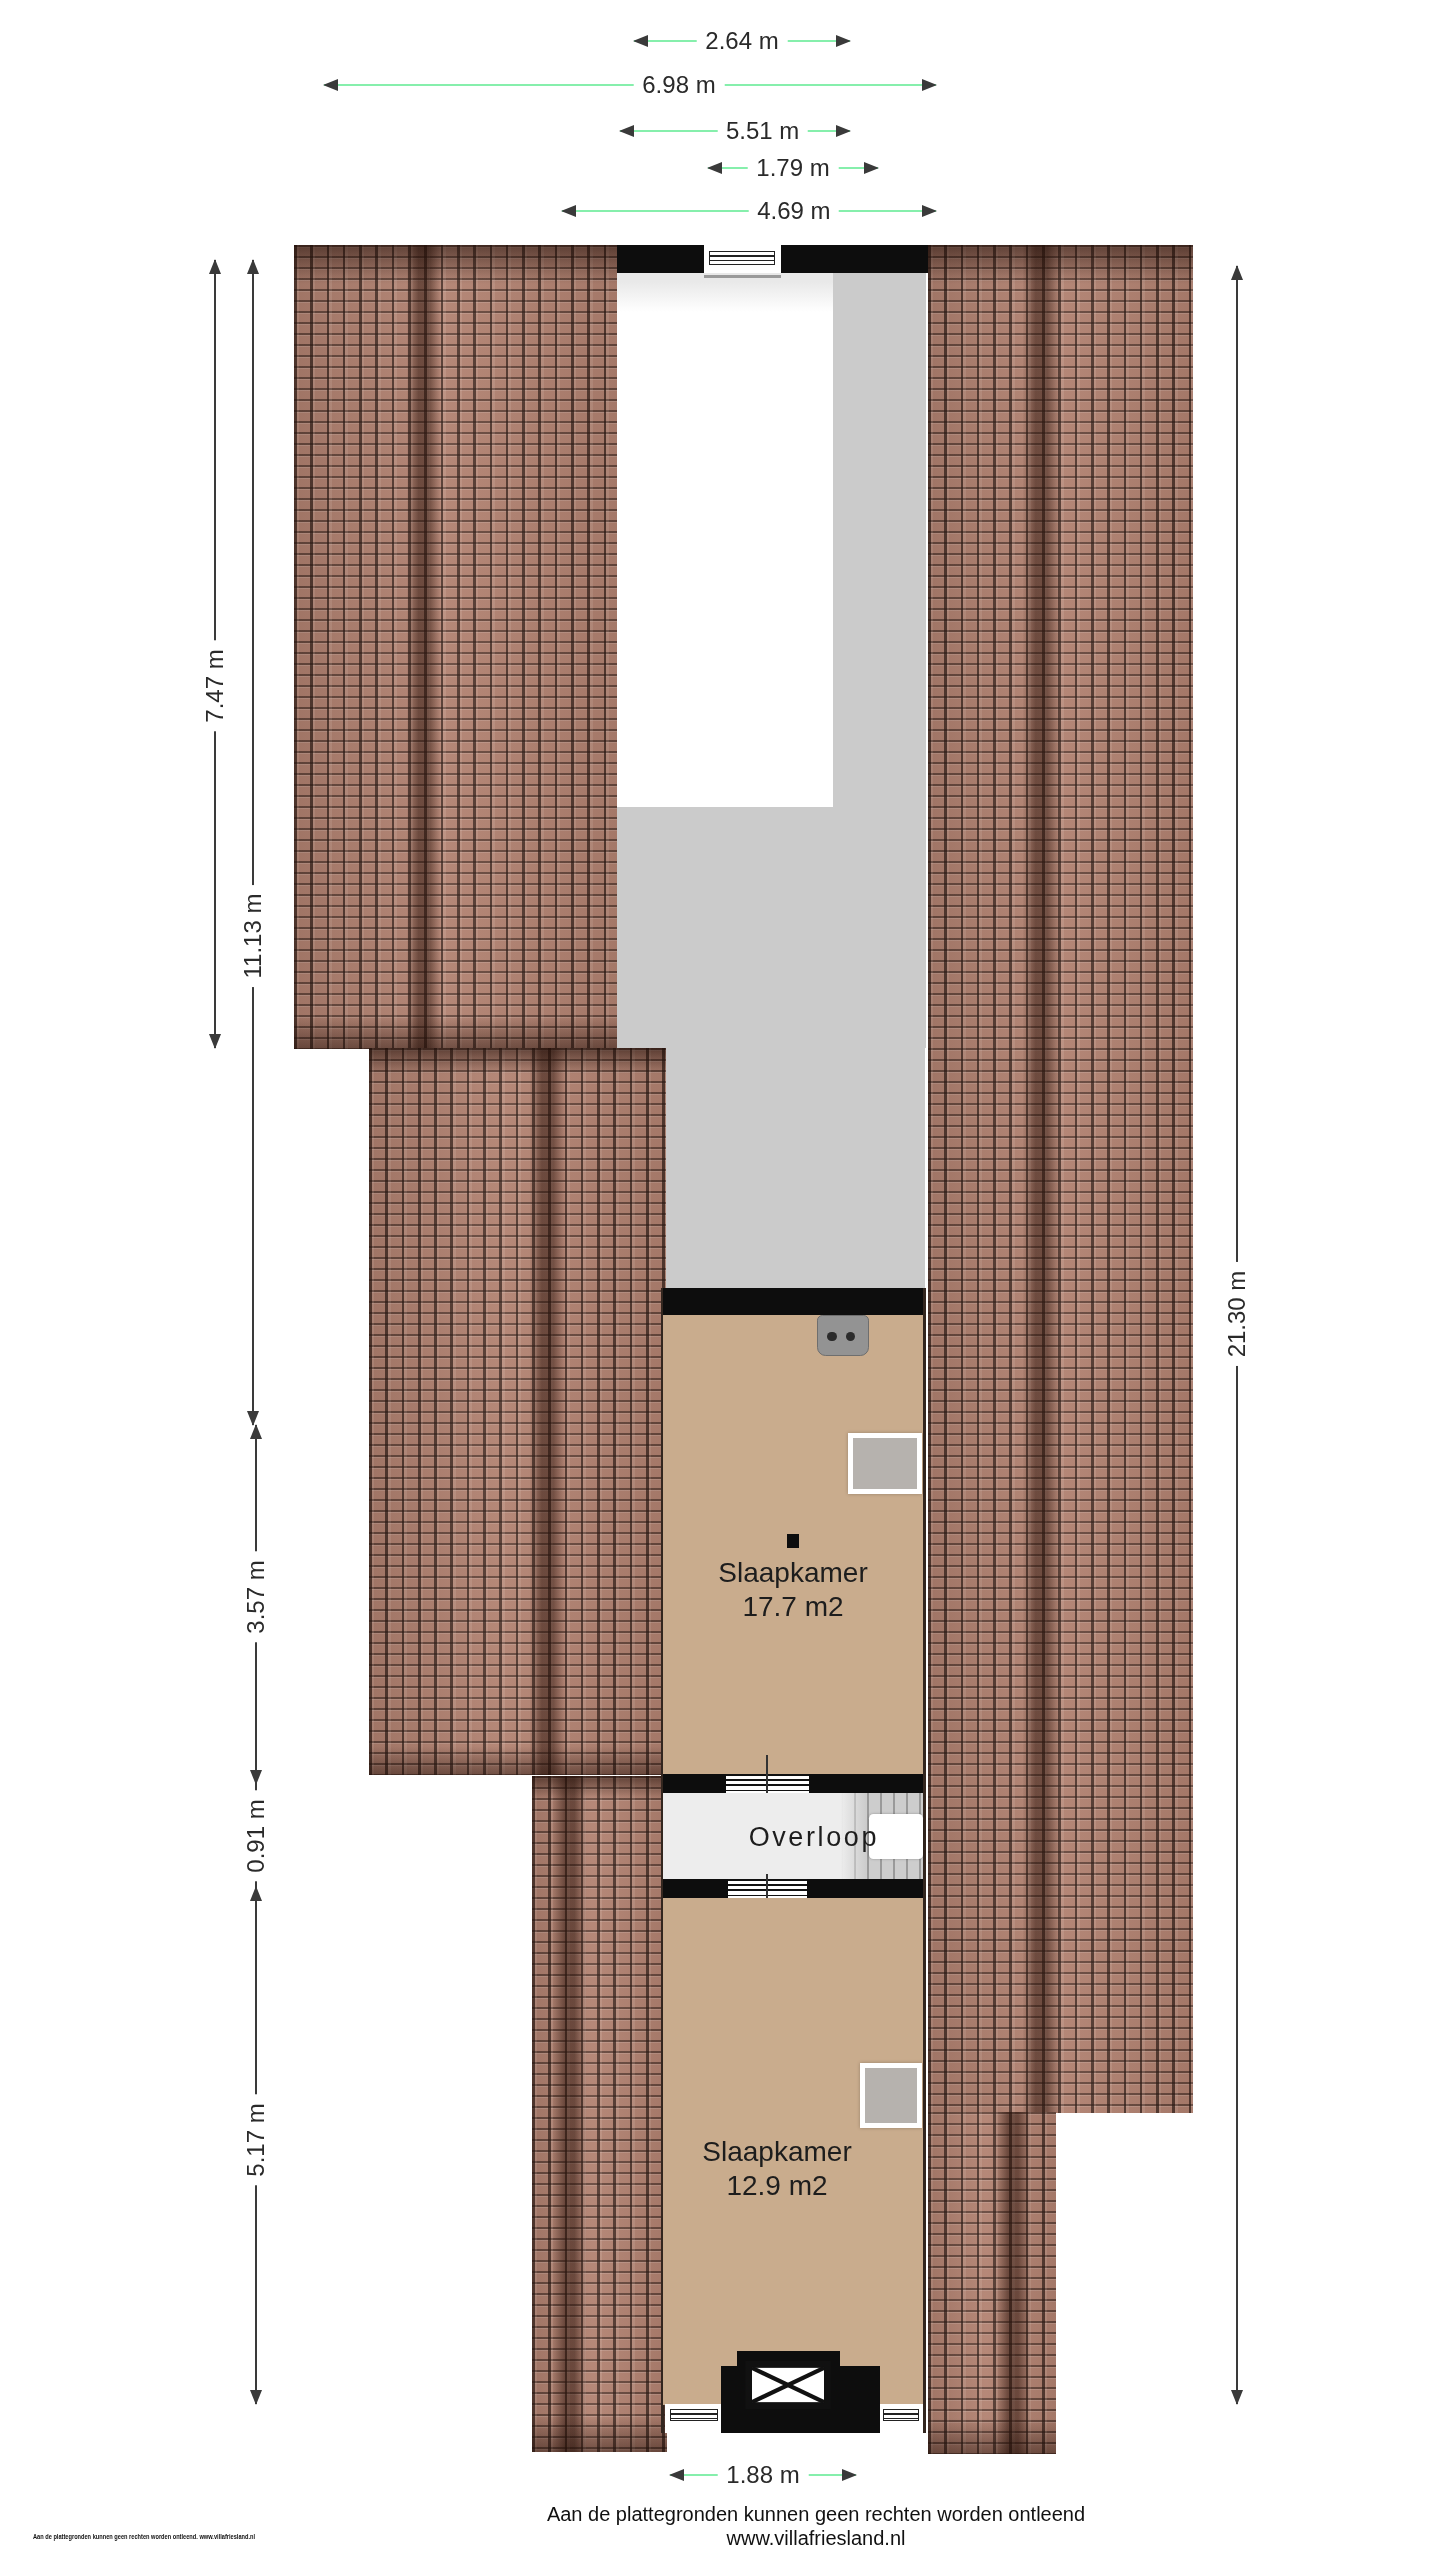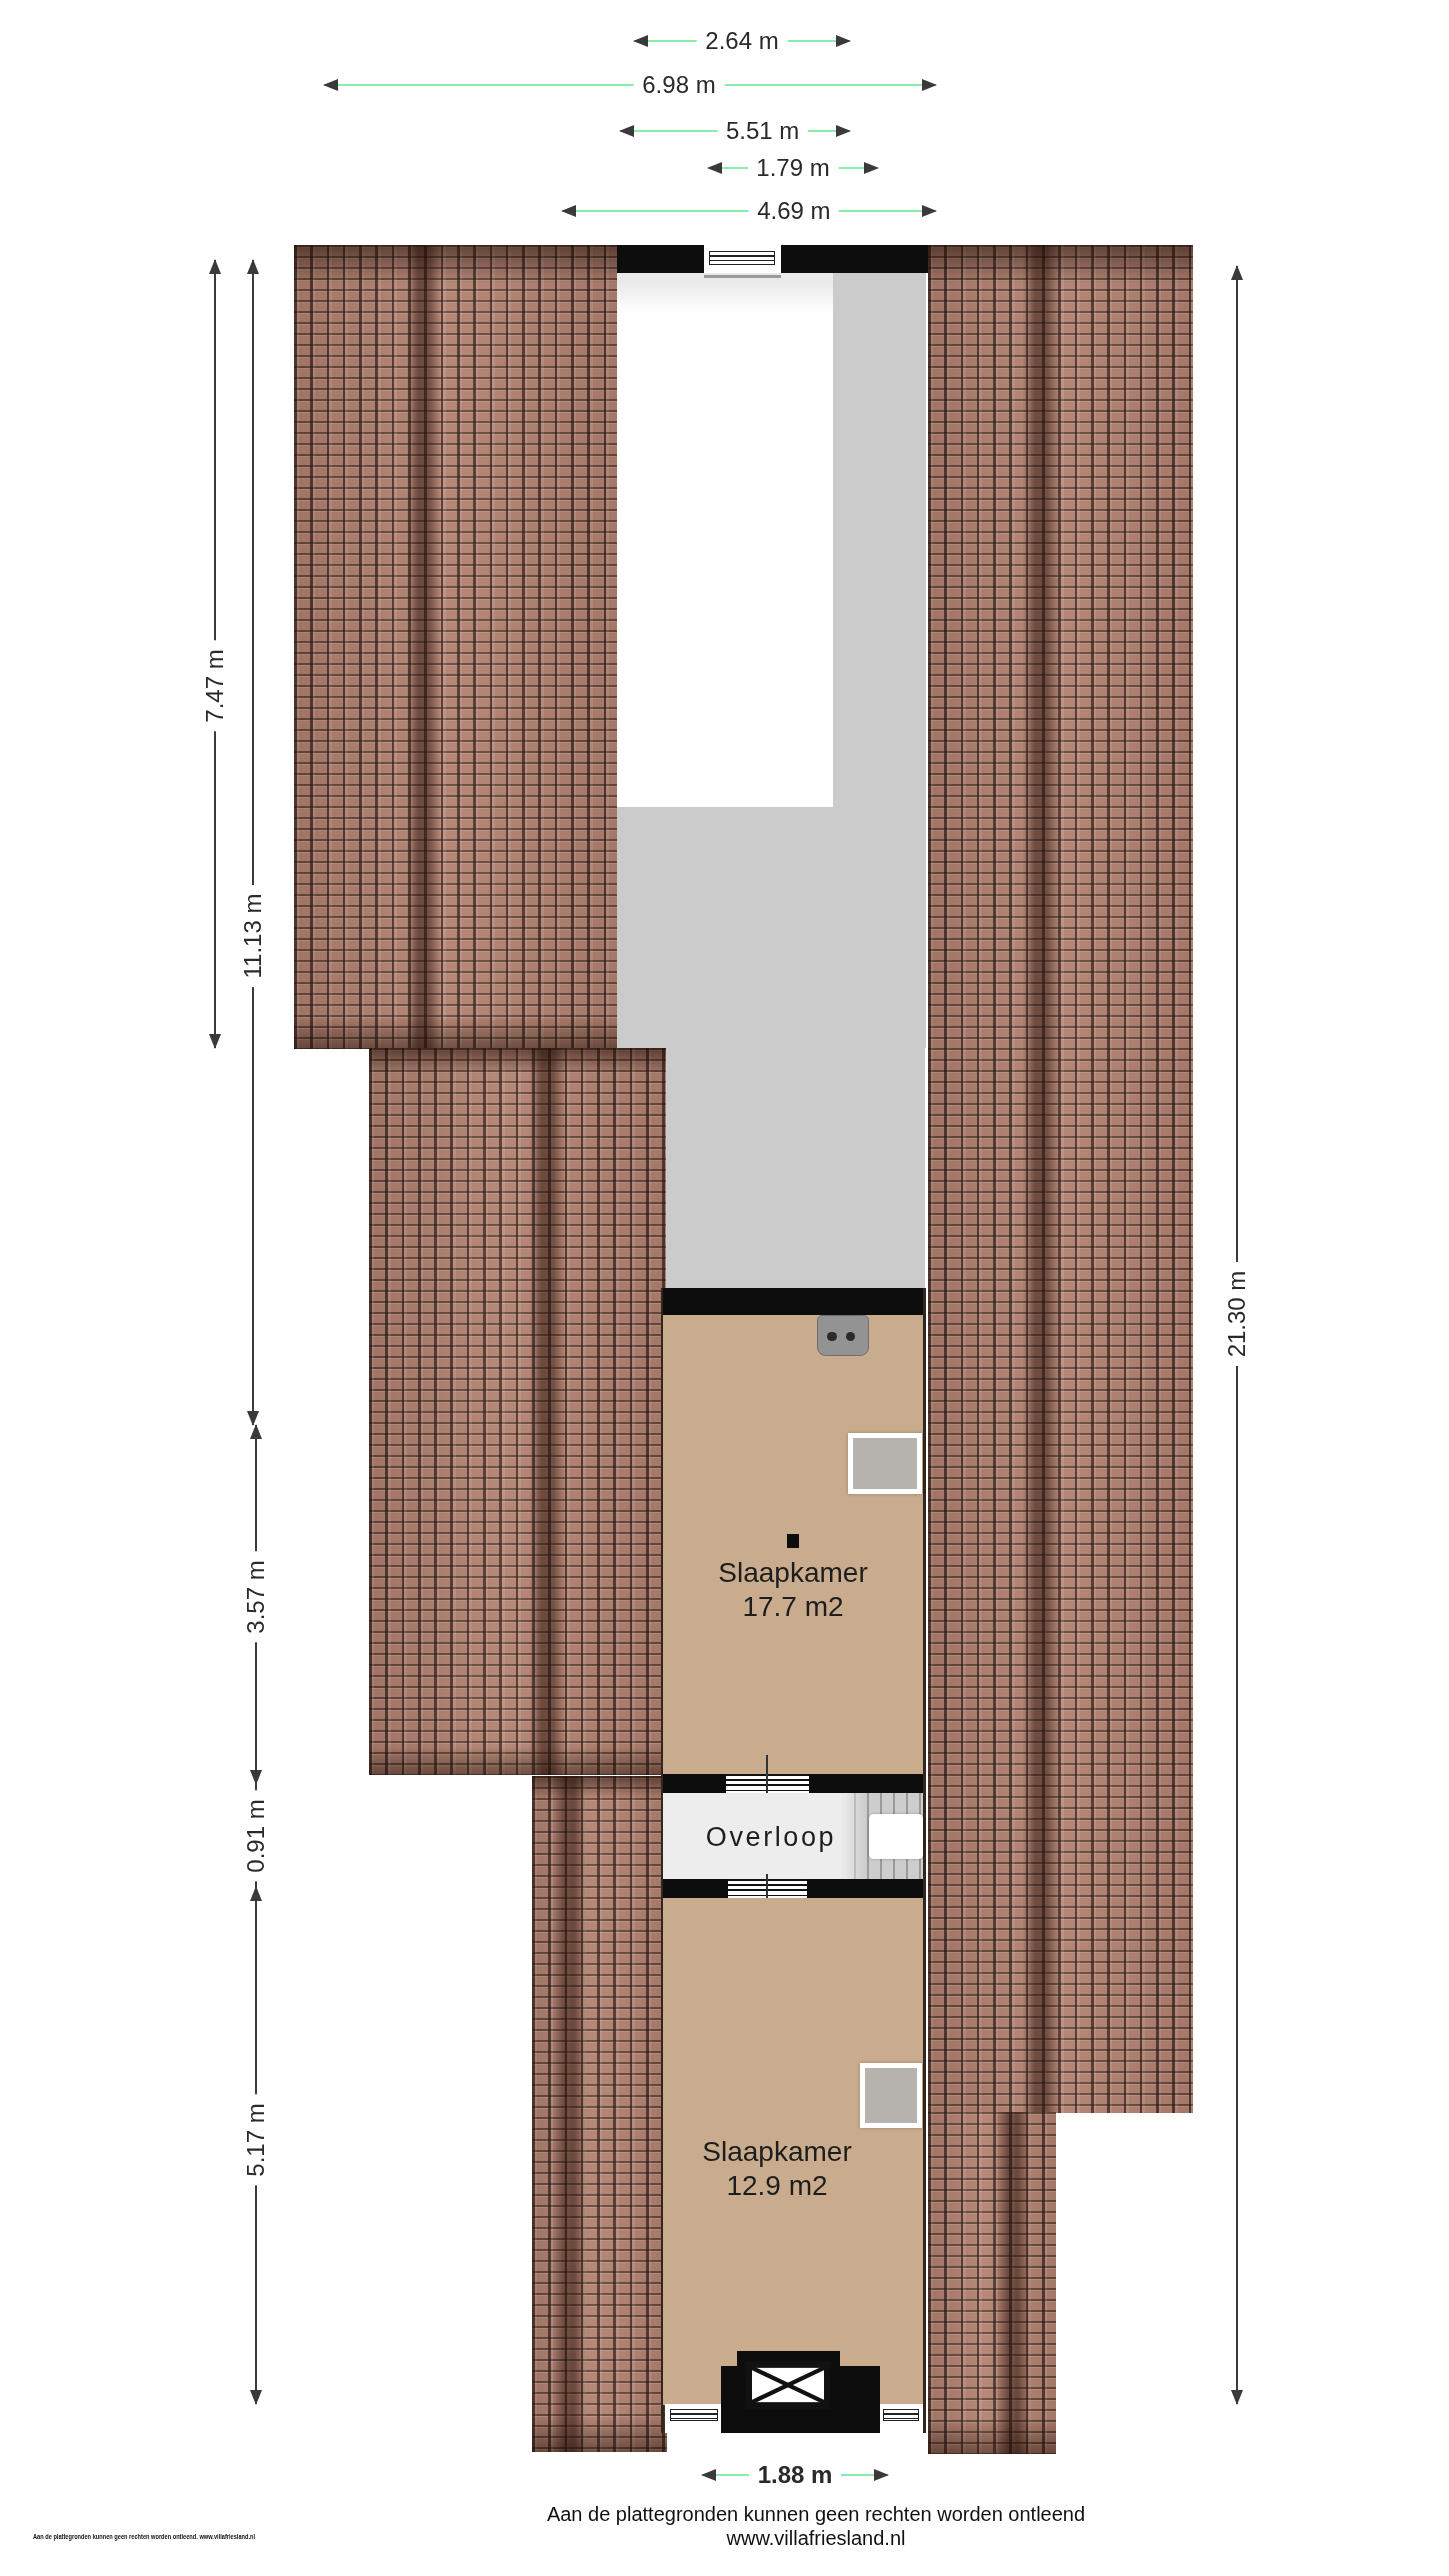--- a/index.html
+++ b/index.html
@@ -118,21 +118,21 @@
   </div>
   <div class="wall" style="left:663px;top:1774px;width:260px;height:19px;"></div>
   <div class="doorbox" style="left:726px;top:1774px;width:83px;height:19px;"></div>
   <div class="leaf" style="left:766px;top:1755px;height:48px;"></div>
 
   <div class="abs" style="left:663px;top:1793px;width:260px;height:86px;background:#ededed;"></div>
   <div class="stairs" style="left:841px;top:1793px;width:82px;height:86px;">
     <div style="position:absolute;inset:0;background:linear-gradient(90deg,#ededed,rgba(237,237,237,0) 30%);"></div>
   </div>
   <div class="stairs-void" style="left:869px;top:1814px;width:54px;height:45px;"></div>
-  <div class="roomlabel" style="left:663px;top:1820px;width:216px;font-size:27px;letter-spacing:2.6px;">
+  <div class="roomlabel" style="left:663px;top:1820px;width:216px;font-size:27px;letter-spacing:2.6px;text-align:right;">
     <span>Overloop</span>
   </div>
   <div class="wall" style="left:663px;top:1879px;width:260px;height:19px;"></div>
   <div class="doorbox" style="left:728px;top:1879px;width:79px;height:19px;"></div>
   <div class="leaf" style="left:766px;top:1874px;height:43px;"></div>
 
   <div class="floor-tan" style="left:663px;top:1898px;width:260px;height:507px;"></div>
   <div class="furn" style="left:860px;top:2063px;width:52px;height:55px;"></div>
   <div class="roomlabel" style="left:663px;top:2135px;width:228px;">
     <span>Slaapkamer</span><br>
@@ -202,21 +202,21 @@
     <div class="arr arr-down"></div>
     <span class="dlabel" style="top:49%;">5.17 m</span>
   </div>
 
   <div class="dim-v" style="left:1236px;top:266px;height:2138px;">
     <div class="arr arr-up"></div>
     <div class="arr arr-down"></div>
     <span class="dlabel" style="top:49%;">21.30 m</span>
   </div>
 
-  <div class="dim-h" style="left:702px;top:2474px;width:186px;font-weight:bold;">
+  <div class="dim-h" style="left:670px;top:2474px;width:186px;">
     <div class="arr arr-left"></div>
     <div class="arr arr-right"></div>
     <span class="dlabel">1.88 m</span>
   </div>
 
   <div class="footer" style="top:2502px;">Aan de plattegronden kunnen geen rechten worden ontleend</div>
   <div class="footer" style="top:2526px;">www.villafriesland.nl</div>
   <div class="abs" style="left:33px;top:2533px;font-size:6.9px;font-weight:bold;color:#111;transform:scaleX(.82);transform-origin:left center;white-space:nowrap;">Aan de plattegronden kunnen geen rechten worden ontleend. www.villafriesland.nl</div>
 
 </div>

